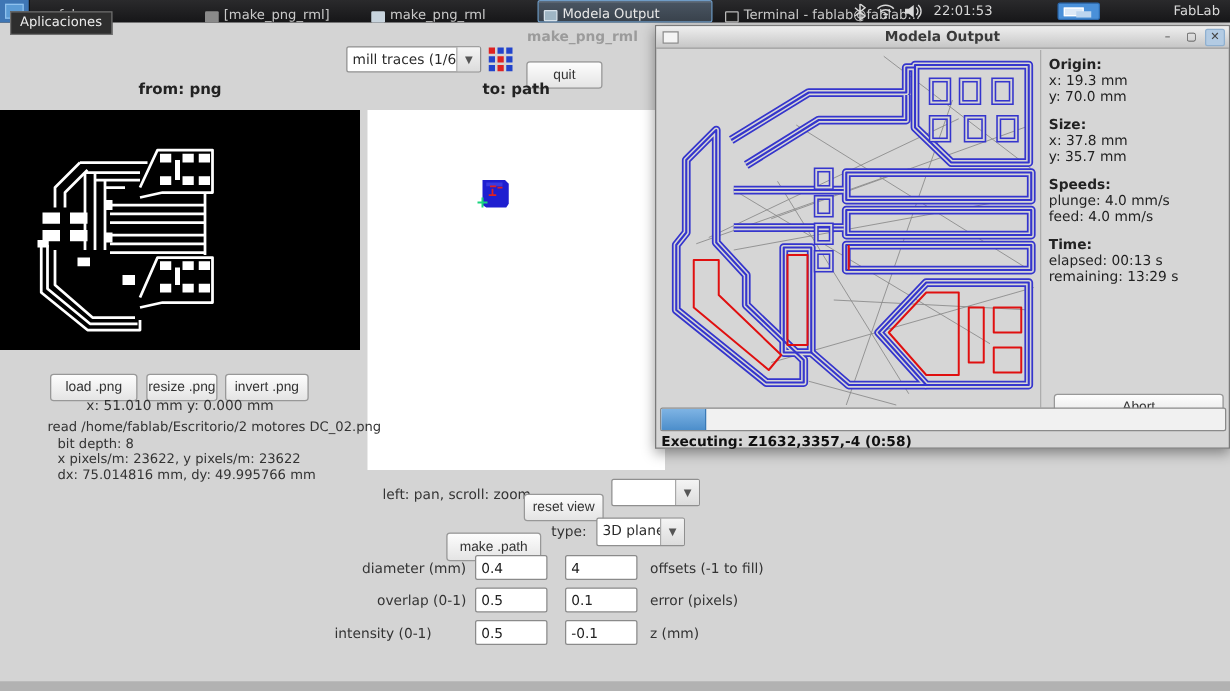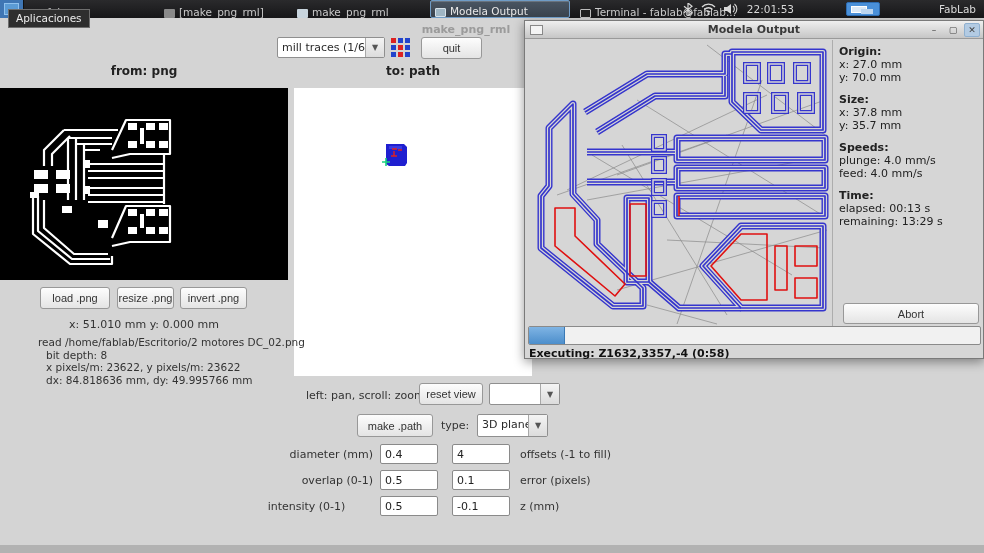--- a/index.html
+++ b/index.html
@@ -17,21 +17,21 @@
   .statusicon svg { display:block; }
   .ws-switch { width:34px; height:14px; background:#4a90d9; border:1px solid #2d6bb0; border-radius:2px; position:relative; }
   .ws-switch .pane { position:absolute; left:4px; top:3px; width:16px; height:7px; background:#dce9f7; border:1px solid #fff; }
   .ws-switch .pane2 { position:absolute; left:14px; top:6px; width:12px; height:5px; background:#bcd5ef; }
 
   .tooltip { position:absolute; left:8px; top:9px; background:#2e2e2e; border:1px solid #6e6e6e; color:#ececec; font-size:10.5px; padding:2px 7px 3px; z-index:60; }
 
   
   .win-title-ghost { position:absolute; left:466px; top:23px; transform:translateX(-50%); color:#9b9b9b; font-weight:bold; font-size:11px; }
 
-  .btn { display:flex; align-items:center; justify-content:center; background:linear-gradient(#fdfdfd,#e4e4e4); border:1px solid #989898; border-radius:3px; font-size:11px; color:#333; cursor:pointer; }
+  .btn { display:flex; align-items:center; justify-content:center; background:linear-gradient(#fdfdfd,#e4e4e4); border:1px solid #989898; border-radius:3px; font-size:11px; color:#333; cursor:pointer;margin-top:12px; }
 
   .combo { position:absolute; display:flex; background:#fff; border:1px solid #8f8f8f; border-radius:2px; font-size:11px; }
   .combo .field { flex:1; padding:3px 4px 2px; white-space:nowrap; overflow:hidden; }
   .combo .arrow { width:19px; background:linear-gradient(#f4f4f4,#dcdcdc); border-left:1px solid #a8a8a8; display:flex; align-items:center; justify-content:center; color:#555; font-size:8px; }
 
   .heading { position:absolute; font-weight:bold; font-size:12px; color:#222; text-align:center; }
 
   .png-panel { position:absolute; left:0; top:88px; width:288px; height:192px; background:#000; }
   .path-canvas { position:absolute; left:294px; top:88px; width:238px; height:288px; background:#fff; }
 
@@ -228,21 +228,21 @@
 <button class="btn small-btn" style="left:40px; width:70px; top:287px;">load .png</button>
 <button class="btn small-btn" style="left:117px; width:57px; top:287px;">resize .png</button>
 <button class="btn small-btn" style="left:180px; width:67px; top:287px;">invert .png</button>
 
 <div class="readout">x: 51.010 mm  y: 0.000 mm</div>
 
 <div class="info-block">
   <div>read /home/fablab/Escritorio/2 motores DC_02.png</div>
   <div>bit depth: 8</div>
   <div>x pixels/m: 23622, y pixels/m: 23622</div>
-  <div>dx: 84.818636 mm, dy: 49.995766 mm</div>
+  <div>dx: 75.014816 mm, dy: 49.995766 mm</div>
 </div>
 
 <div class="hint" style="left:306px; top:389px;">left: pan, scroll: zoom</div>
 <button class="btn" style="position:absolute; left:419px; top:383px; width:64px; height:22px;">reset view</button>
 <div class="combo" style="left:489px; top:383px; width:71px; height:22px;">
   <div class="field"></div>
   <div class="arrow">▼</div>
 </div>
 
 <button class="btn" style="position:absolute; left:357px; top:414px; width:76px; height:23px;">make .path</button>
@@ -370,21 +370,21 @@
         <rect x="248" y="206" width="12" height="44"></rect>
         <rect x="268" y="206" width="22" height="20"></rect>
         <rect x="268" y="238" width="22" height="20"></rect>
         <path d="M152,156 V176"></path>
       </g>
     </svg>
   </div>
 
   <div class="m-info">
     <div class="h">Origin:</div>
-    <div>x: 27.0 mm</div>
+    <div>x: 19.3 mm</div>
     <div>y: 70.0 mm</div>
     <div class="h">Size:</div>
     <div>x: 37.8 mm</div>
     <div>y: 35.7 mm</div>
     <div class="h">Speeds:</div>
     <div>plunge: 4.0 mm/s</div>
     <div>feed: 4.0 mm/s</div>
     <div class="h">Time:</div>
     <div>elapsed: 00:13 s</div>
     <div>remaining: 13:29 s</div>

